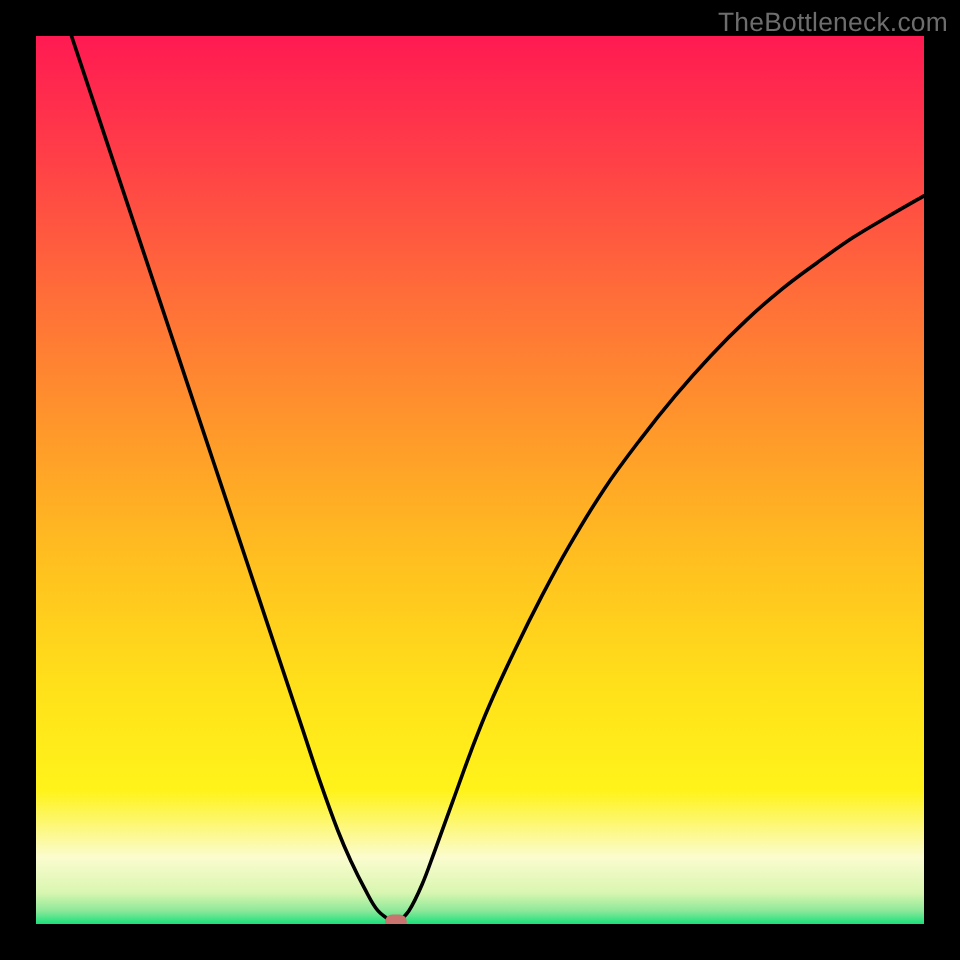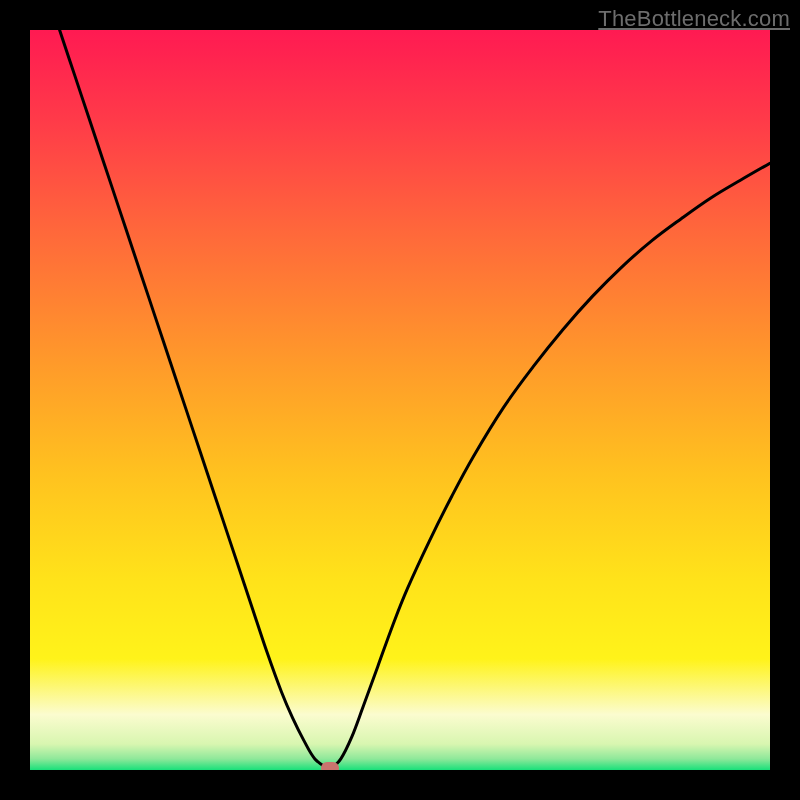--- a/index.html
+++ b/index.html
@@ -35,21 +35,20 @@
     height: 100%;
   }
   .watermark {
     position: absolute;
     top: 6px;
     right: 10px;
     color: #6d6d6d;
     font-size: 22px;
     letter-spacing: 0.2px;
     font-weight: 500;
-    text-decoration: underline;
   }
   svg {
     position: absolute;
     left: 0;
     top: 0;
   }
   .marker {
     position: absolute;
     width: 18px;
     height: 12px;

